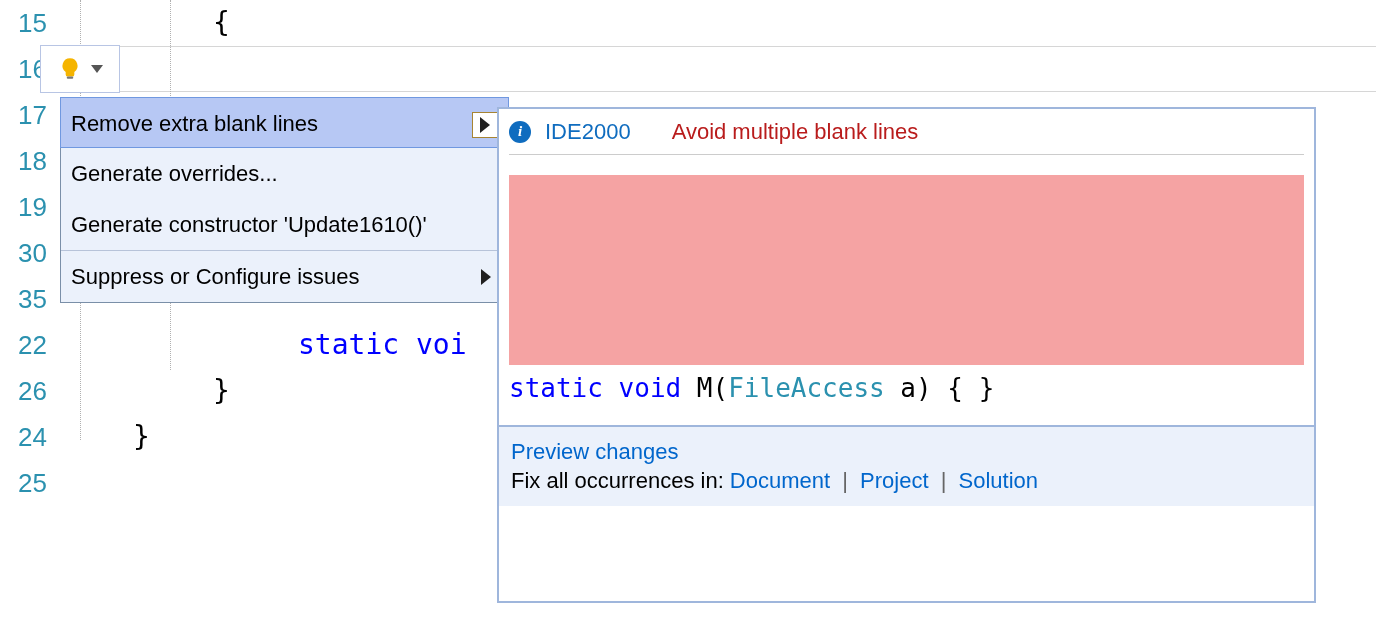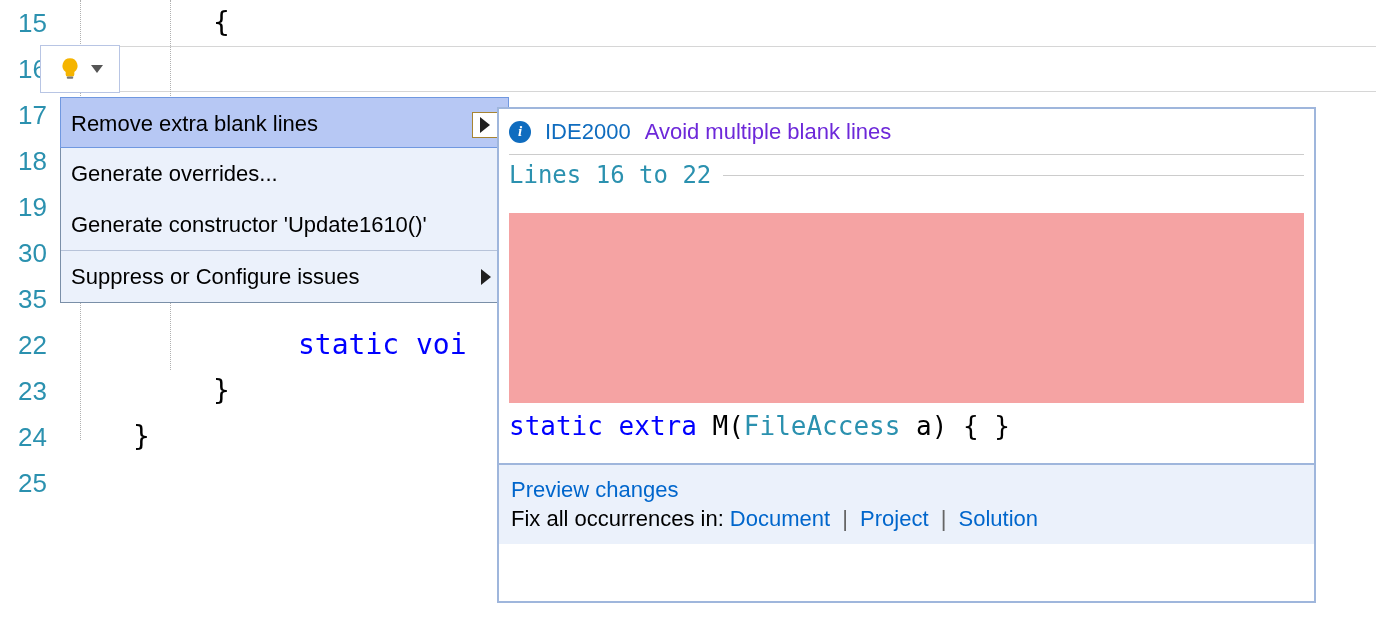--- a/index.html
+++ b/index.html
@@ -19,21 +19,21 @@
   .qa-item{height:51px;line-height:51px;font-size:22px;color:#000;padding-left:10px;position:relative;}
   .qa-item.sel{background:#B7C8F4;border:1px solid #7098E0;box-sizing:border-box;margin:-1px;}
   .sub-ind{position:absolute;right:10px;top:14px;width:24px;height:24px;display:flex;align-items:center;justify-content:center;}
   .sub-ind.boxed{border:1px solid #a78432;background:#fff;}
   .tri-r{width:0;height:0;border-top:8px solid transparent;border-bottom:8px solid transparent;border-left:10px solid #202020;}
   .qa-sep{height:0;border-top:1px solid #b7c3d9;}
   .preview{position:absolute;left:497px;top:107px;width:819px;height:496px;background:#fff;border:2px solid #9FB6DC;box-sizing:border-box;}
   .preview-hdr{height:45px;display:flex;align-items:center;gap:14px;padding-left:10px;font-size:22px;}
   .info-icon{width:22px;height:22px;border-radius:50%;background:#0F6CBF;color:#fff;font-size:15px;font-weight:bold;display:flex;align-items:center;justify-content:center;font-family:Georgia,serif;font-style:italic;}
   .rule{color:#0F6CBF;}
-  .rule-desc{color:#6d28d9;}
+  .rule-desc{color:#b91c1c;margin-left:27px;}
   .pre-sep{height:0;border-top:1px solid #ccc;margin:0 10px;}
   .lines-hdr{display:flex;align-items:center;padding:6px 10px 4px 10px;font-family:Consolas,monospace;font-size:24px;color:#2B91AF;}
   .lines-hdr-rule{flex:1;height:0;border-top:1px solid #ccc;margin-left:12px;}
   .diff-del{margin:20px 10px 4px 10px;height:190px;background:#F5A3A3;}
   .diff-code{font-family:Consolas,monospace;font-size:26px;padding:4px 10px 22px 10px;}
   .tkw{color:#0000FF;}
   .ttype{color:#2B91AF;}
   .preview-footer{border-top:2px solid #9FB6DC;padding:12px 27px 12px 12px;font-size:22px;background:#EBF1FB;}
   .link{color:#0066CC;cursor:pointer;}
   .fix-row{margin-top:3px;color:#000;}
@@ -49,21 +49,21 @@
 
   <div class="gutter">
     <div class="ln">15</div>
     <div class="ln">16</div>
     <div class="ln">17</div>
     <div class="ln">18</div>
     <div class="ln">19</div>
     <div class="ln">30</div>
     <div class="ln">35</div>
     <div class="ln">22</div>
-    <div class="ln">23</div>
+    <div class="ln">26</div>
     <div class="ln">24</div>
     <div class="ln">25</div>
   </div>
 
   <div class="code">
     <div class="code-line"><span class="brace" style="padding-left:160px">{</span></div>
     <div class="code-line"></div>
     <div class="code-line"></div>
     <div class="code-line"></div>
     <div class="code-line"></div>
@@ -106,29 +106,25 @@
     </div>
   </div>
 
   <div class="preview">
     <div class="preview-hdr">
       <span class="info-icon">i</span>
       <span class="rule">IDE2000</span>
       <span class="rule-desc">Avoid multiple blank lines</span>
     </div>
     <div class="pre-sep"></div>
-    <div class="lines-hdr">
-      <span>Lines 16 to 22</span>
-      <span class="lines-hdr-rule"></span>
-    </div>
     <div class="diff-del"></div>
     <div class="diff-code">
       <span class="tkw">static</span>
       <span> </span>
-      <span class="tkw">extra</span>
+      <span class="tkw">void</span>
       <span> M(</span><span class="ttype">FileAccess</span><span> a) { }</span>
     </div>
     <div class="preview-footer">
       <div><span class="link">Preview changes</span></div>
       <div class="fix-row">
         <span>Fix all occurrences in: </span>
         <span class="link">Document</span>
         <span class="pipe">|</span>
         <span class="link">Project</span>
         <span class="pipe">|</span>

